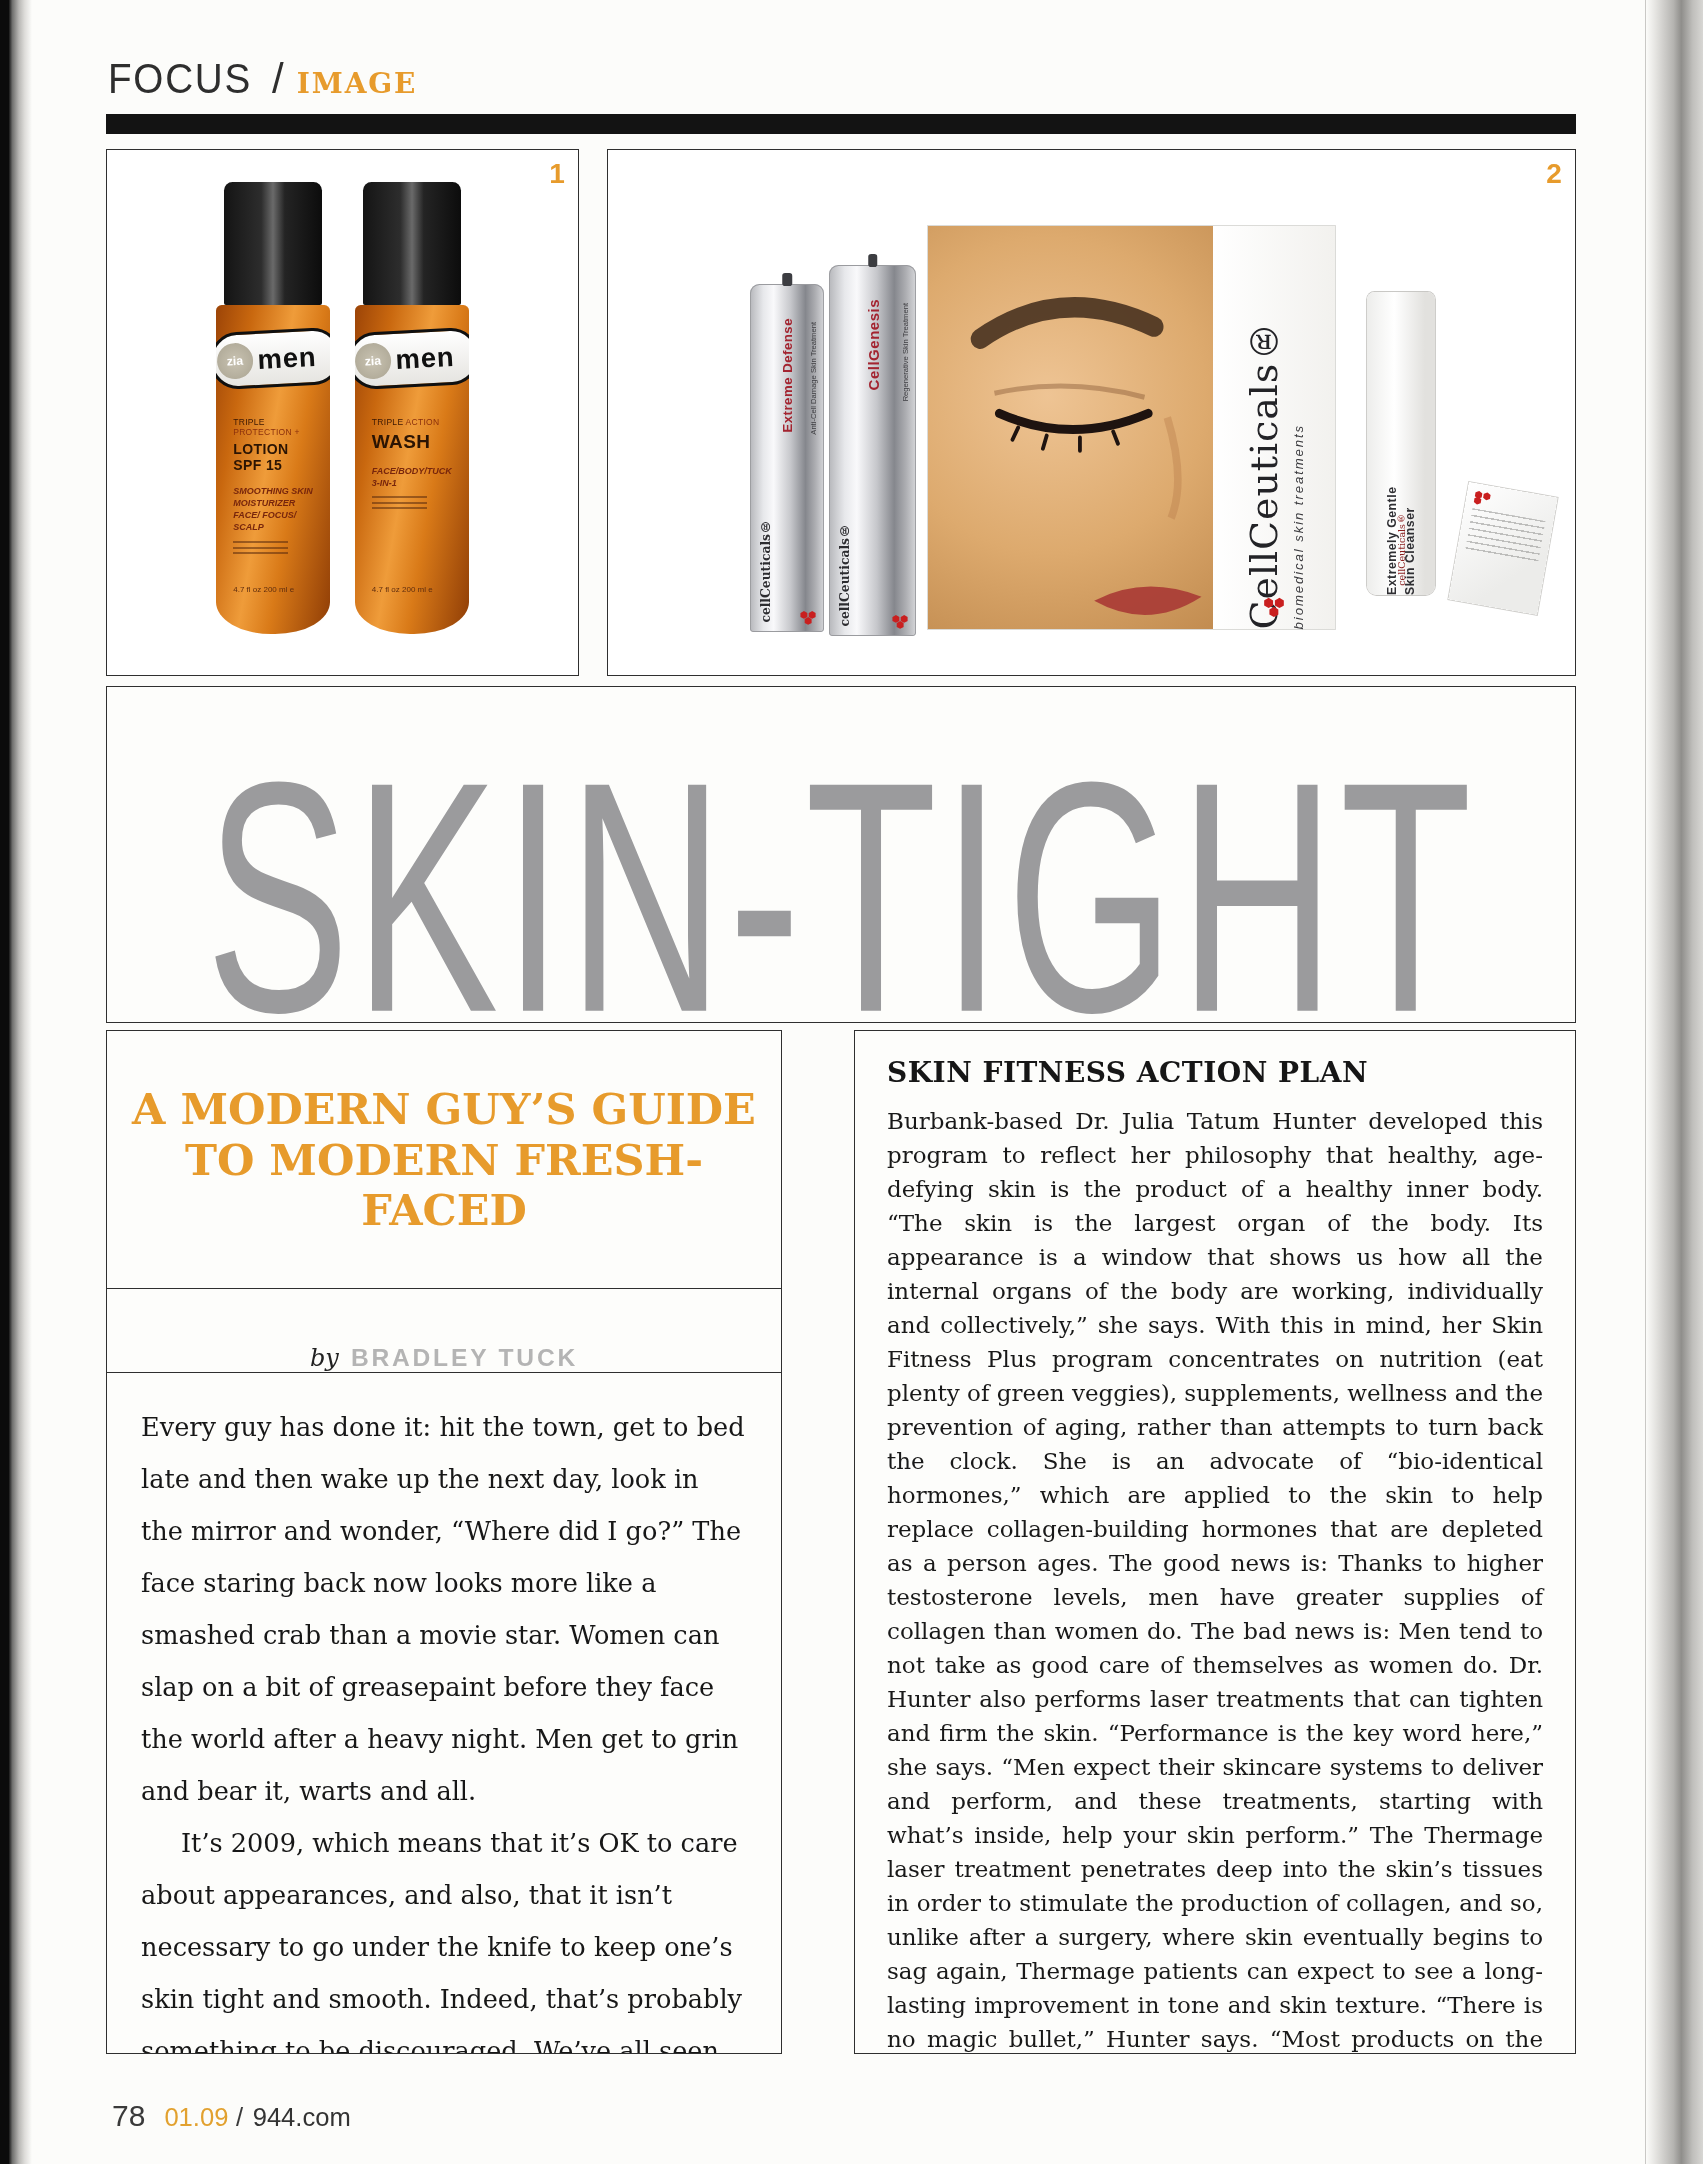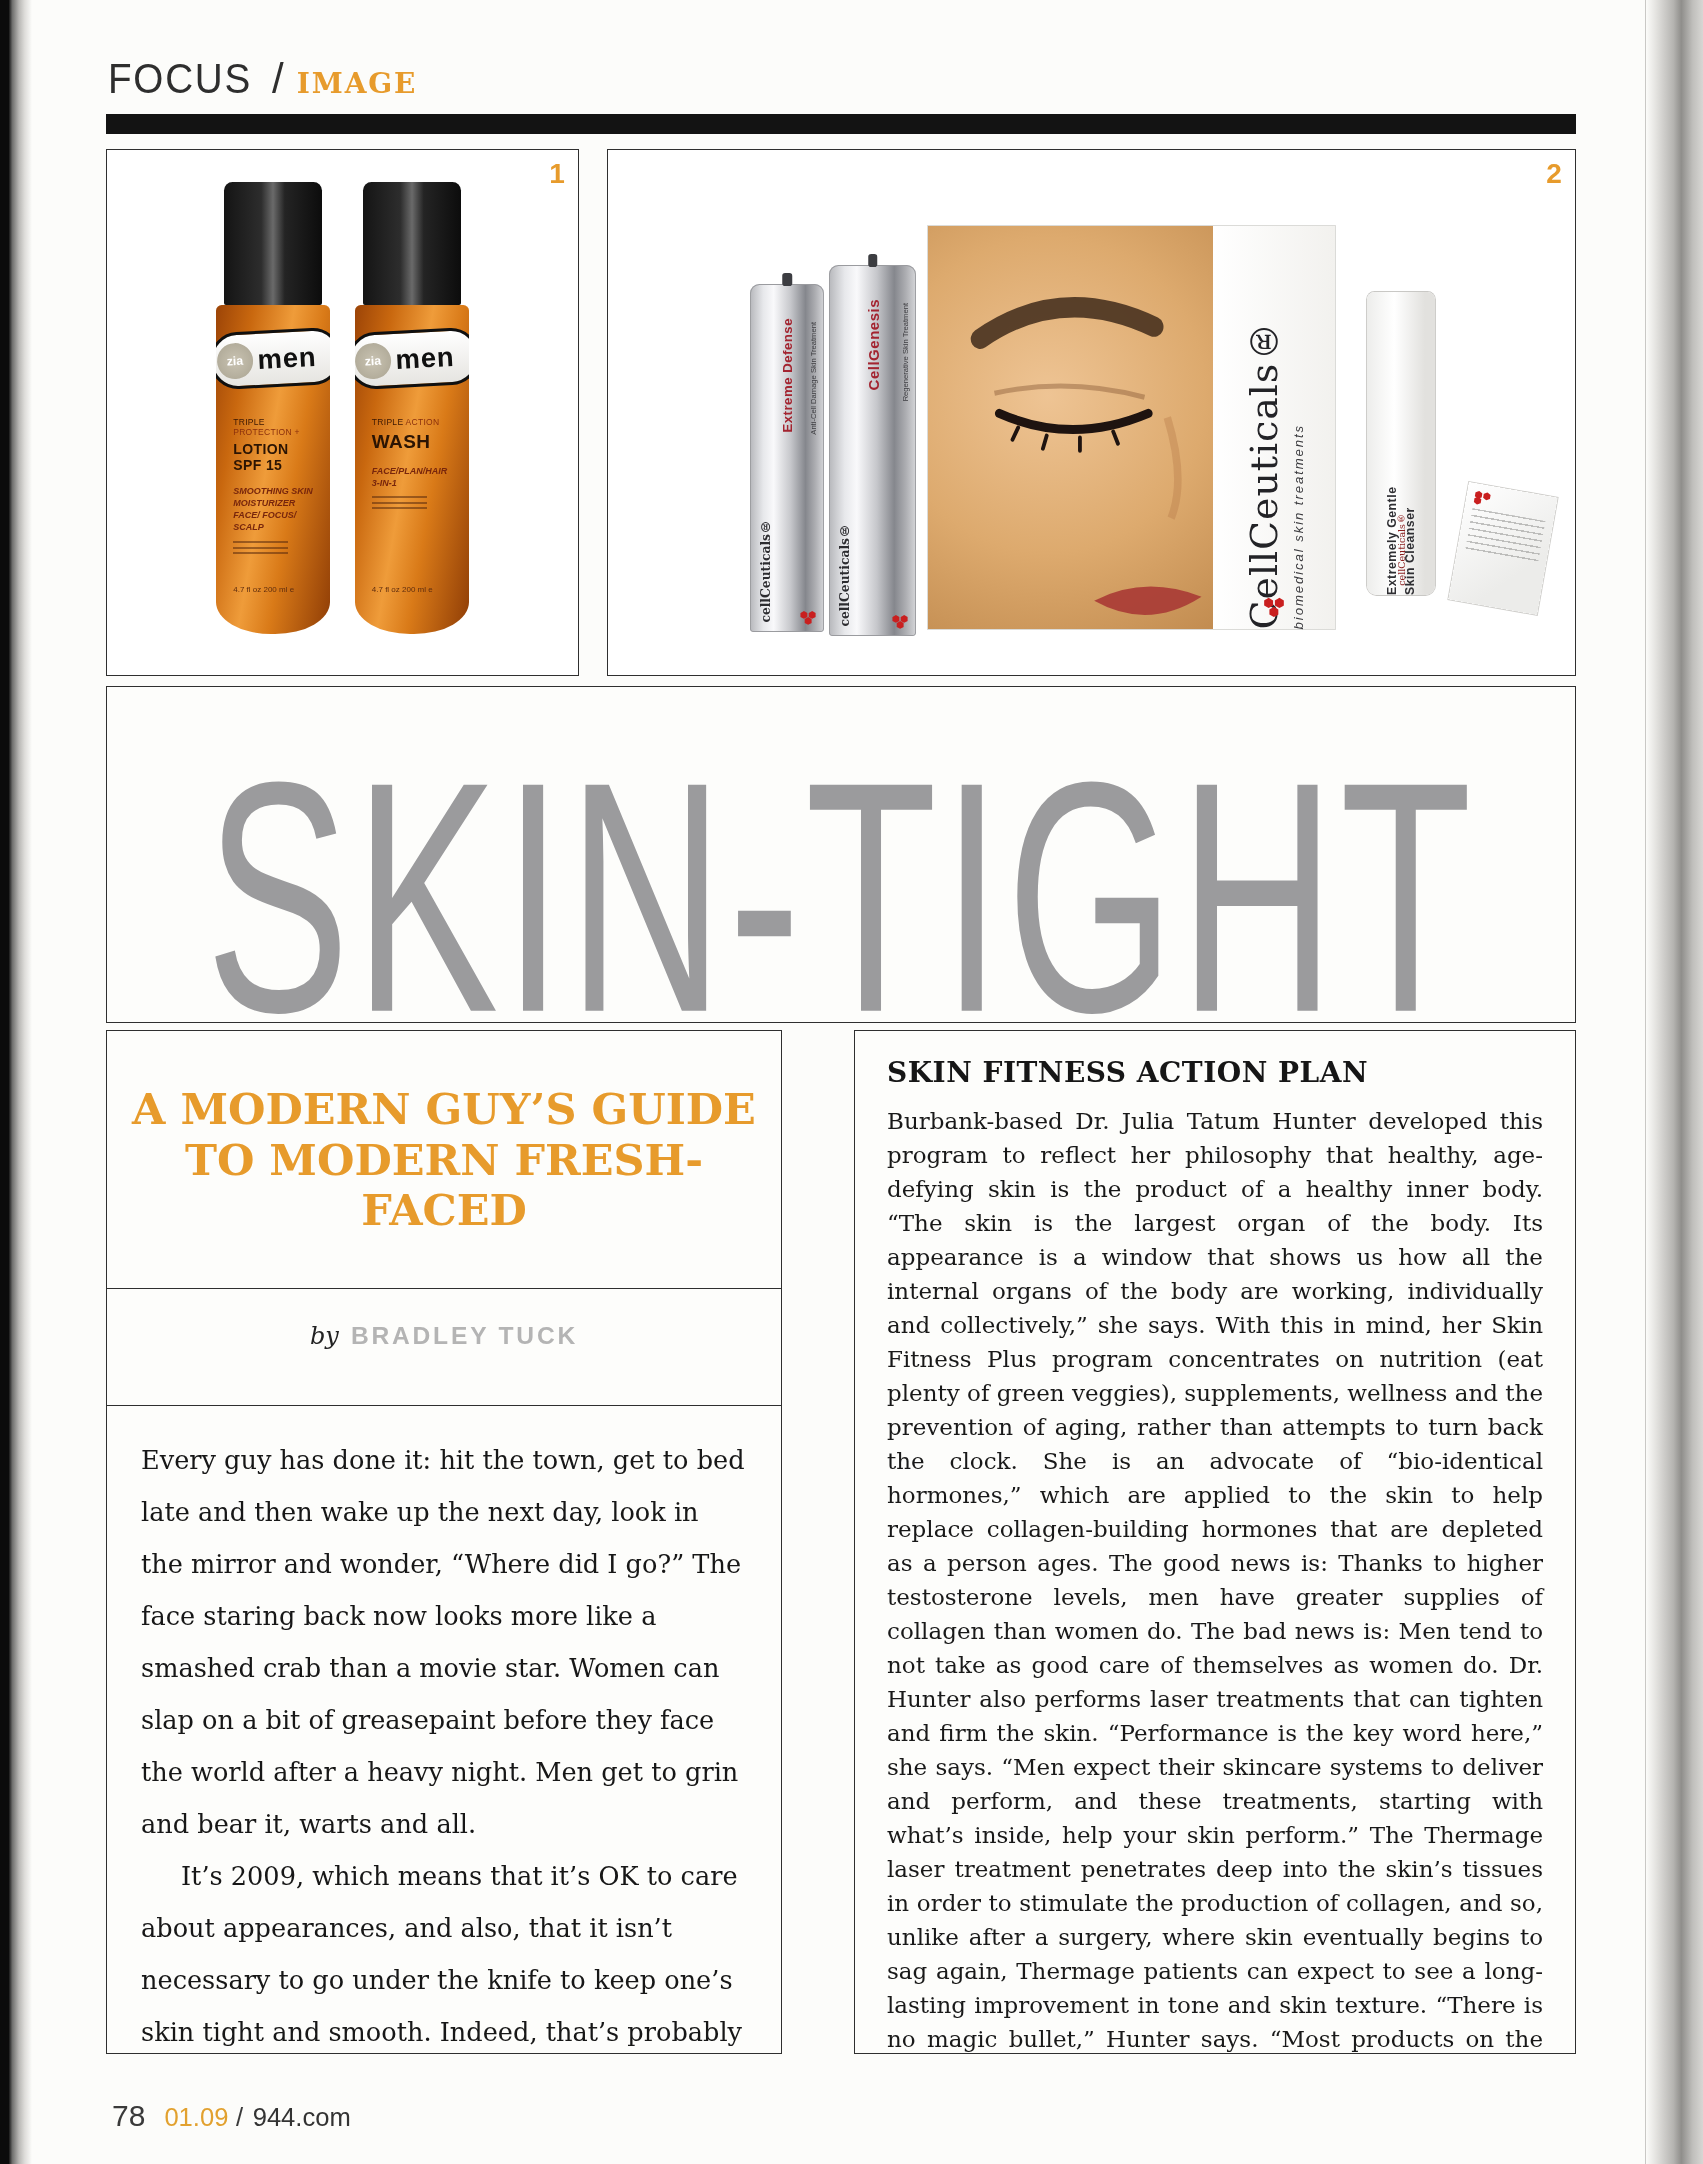--- a/index.html
+++ b/index.html
@@ -84,21 +84,21 @@
   .headbox{margin-top:9.5px;height:337px;border:1.9px solid #2f2f2f;box-sizing:border-box;
     display:flex;align-items:flex-end;justify-content:center;overflow:hidden;background:#fdfdfb;}
   .headline{font-size:216px;letter-spacing:4.7px;color:#9b9b9d;transform:scaleY(1.52);white-space:nowrap;font-weight:400;}
 
   
   .cols{display:flex;gap:72px;margin-top:7.6px;height:1024px;}
   .lcol{width:676px;border:1.9px solid #2f2f2f;box-sizing:border-box;background:#fdfdfb;overflow:hidden;}
   .lc-title{height:257px;display:flex;flex-direction:column;justify-content:center;text-align:center;
     border-bottom:1.9px solid #2f2f2f;font-family:"DejaVu Serif",serif;font-weight:bold;font-size:43px;
     line-height:1.18;color:#e79b2c;letter-spacing:0;}
-  .lc-byline{height:83px;display:flex;align-items:flex-start;justify-content:center;border-bottom:1.9px solid #2f2f2f;gap:12px;margin-top:33px;}
+  .lc-byline{height:83px;display:flex;align-items:flex-end;justify-content:center;border-bottom:1.9px solid #2f2f2f;gap:12px;}
   .lc-byline .by{font-family:"DejaVu Serif",serif;font-style:italic;font-size:24px;color:#222;}
   .lc-byline .name{font-weight:bold;font-size:24.6px;letter-spacing:2.8px;color:#b4b4b4;}
   .lc-body{padding:28px 34px 0;font-family:"DejaVu Serif",serif;font-size:25.6px;line-height:52px;color:#171717;}
   .lc-body p{margin:0;}
   .lc-body p.indent{text-indent:40px;}
 
   .rcol{flex:1;border:1.9px solid #2f2f2f;box-sizing:border-box;background:#fdfdfb;overflow:hidden;
     padding:24.6px 32px 0;}
   .rc-title{font-family:"DejaVu Serif",serif;font-size:28px;color:#161616;
     letter-spacing:0.5px;margin:0 0 15px;}
@@ -162,21 +162,21 @@
               <span class="zia">zia</span>
               <span class="men">men</span>
             </div>
             <div class="ltext">
               <div class="l1">
                 <span>TRIPLE</span>
                 <span class="t2">ACTION</span>
               </div>
               <div class="lname" style="font-size:19px;">WASH</div>
               <div class="ldesc">
-                <div>FACE/PLAN/HAIR</div>
+                <div>FACE/BODY/TUCK</div>
                 <div>3-IN-1</div>
               </div>
               <div class="lfine"></div>
             </div>
             <div class="lsize">4.7 fl oz 200 ml e</div>
           </div>
         </div>
       </div>
 
       <div class="figbox fig2">

